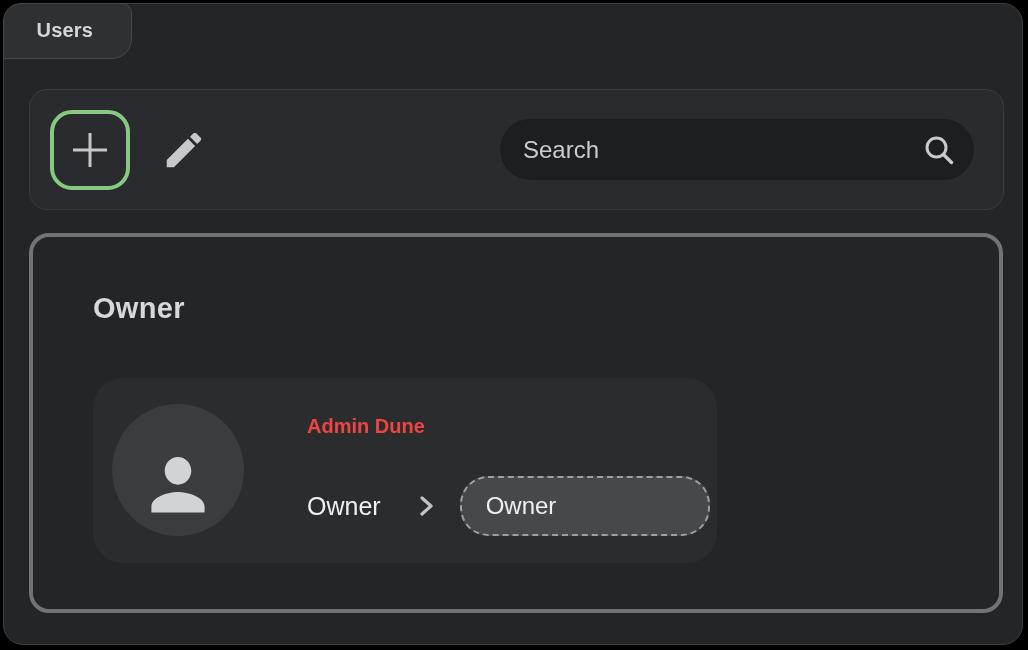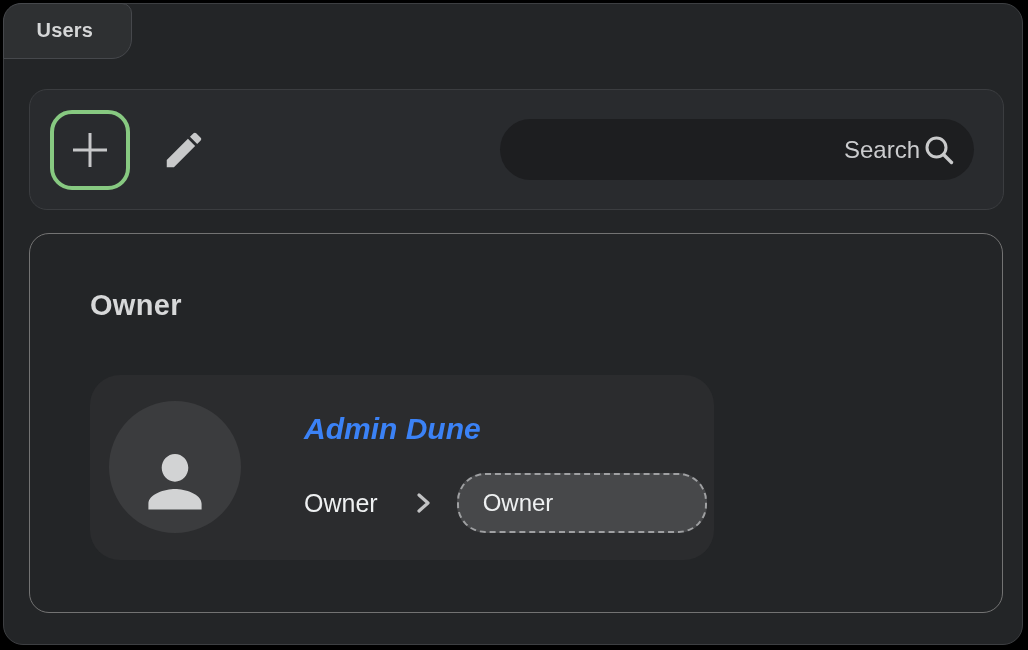--- a/index.html
+++ b/index.html
@@ -17,32 +17,32 @@
     display:flex;align-items:center;}
   .add-btn{margin-left:20px;width:80px;height:80px;border-radius:22px;
     border:4.5px solid var(--accent-green,#87c981);background:transparent;cursor:pointer;
     display:flex;align-items:center;justify-content:center;padding:0;box-sizing:border-box;}
   .icon-btn{margin-left:30px;width:48px;height:48px;border:none;background:transparent;cursor:pointer;
     display:flex;align-items:center;justify-content:center;padding:0;}
   .search{margin-left:auto;margin-right:29px;width:474px;height:61px;border-radius:30.5px;
     background:var(--search-bg,#1d1e20);display:flex;align-items:center;box-sizing:border-box;
     padding:0 18px 0 21px;}
   .search input{flex:1;background:transparent;border:none;outline:none;
-    font-family:"Liberation Sans","DejaVu Sans",sans-serif;font-size:24px;color:#e8e9ea;min-width:0;text-align:right;}
+    font-family:"Liberation Sans","DejaVu Sans",sans-serif;font-size:24px;color:#e8e9ea;min-width:0;}
   .search input::placeholder{color:#cbccce;opacity:1;}
   .panel{position:absolute;left:25px;top:229px;width:974px;height:380px;
-    border:1px solid #737373;border-radius:20px;box-sizing:border-box;}
+    border:4px solid #737373;border-radius:20px;box-sizing:border-box;}
   .section-title{position:absolute;left:60px;top:55px;margin:0;
     font-size:29px;font-weight:600;color:#d7d8d9;letter-spacing:.3px;}
   .card{position:absolute;left:60px;top:141px;width:624px;height:185px;border-radius:30px;
     background:var(--card-bg,#2b2c2e);display:flex;}
   .avatar{position:absolute;left:19px;top:26px;width:132px;height:132px;border-radius:50%;
     background:#3b3c3e;display:flex;align-items:flex-end;justify-content:center;overflow:hidden;}
   .info{position:absolute;left:214px;top:0;right:0;height:100%;}
-  .user-name{position:absolute;left:0;top:37px;font-size:30px;font-weight:700;color:#3b82f6;font-style:italic;}
+  .user-name{position:absolute;left:0;top:37px;font-size:20px;font-weight:700;color:#ef4444;}
   .role-row{position:absolute;left:0;top:98px;height:60px;display:flex;align-items:center;}
   .role-label{font-size:25px;color:#eef0f1;}
   .chev{margin-left:33px;display:flex;align-items:center;}
   .chip{margin-left:22px;width:250px;height:60px;border-radius:28px;box-sizing:border-box;
     background:var(--chip-bg,#47484a);border:2px dashed #9fa0a2;cursor:pointer;
     display:flex;align-items:center;padding:0 0 0 24px;}
   .chip span{font-size:24px;color:#eef0f1;}
 </style>
 </head>
 <body>

